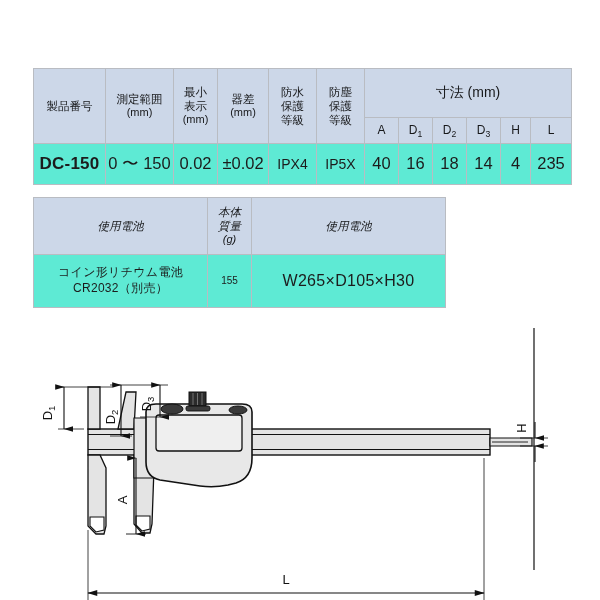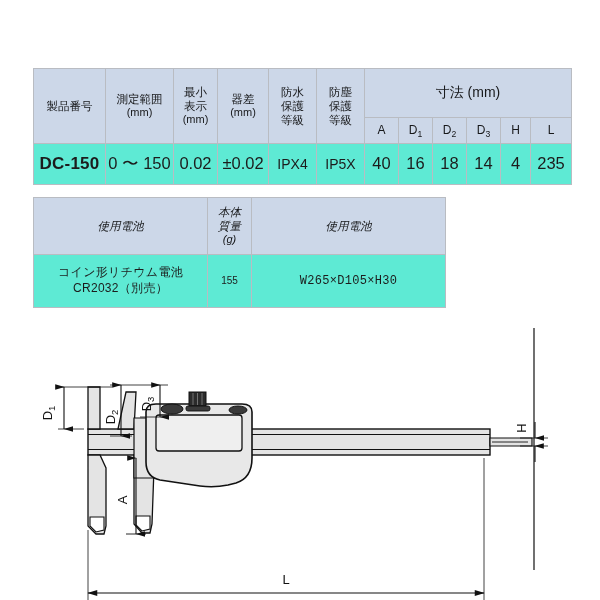--- a/index.html
+++ b/index.html
@@ -50,21 +50,21 @@
   #table1 thead tr.r1 td { height: 48px; }
   #table1 thead tr.r2 td { height: 25px; font-size: 12px; }
   #table1 tbody td.model { font-weight: bold; font-size: 17px; letter-spacing: .2px; }
   #table1 tbody td.ip { font-size: 14px; margin-left: 40px; }
   #table1 .dimgroup { font-size: 14px; }
 
   #table2 { left: 33px; top: 197px; width: 412px; }
   #table2 thead td { height: 56px; font-style: italic; }
   #table2 tbody td { height: 52px; font-size: 10px; }
   #table2 tbody td.batt { font-size: 12px; line-height: 1.32; letter-spacing: .3px; }
-  #table2 tbody td.case { font-size: 12px; letter-spacing: .3px; font-family: Liberation Mono, monospace; }
+  #table2 tbody td.case { font-size: 16px; letter-spacing: .3px; }
 
   sub { font-size: .72em; vertical-align: baseline; position: relative; top: .28em; }
 
   
   #drawing {
     position: absolute;
     left: 0;
     top: 318px;
     width: 600px;
     height: 282px;

